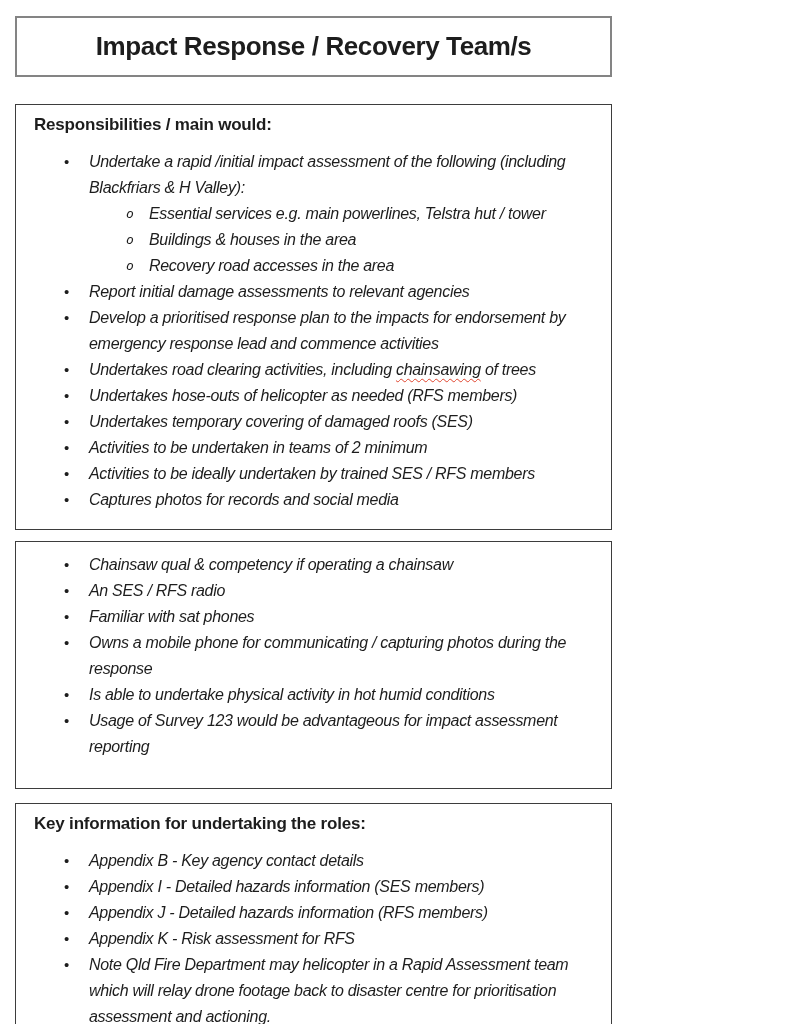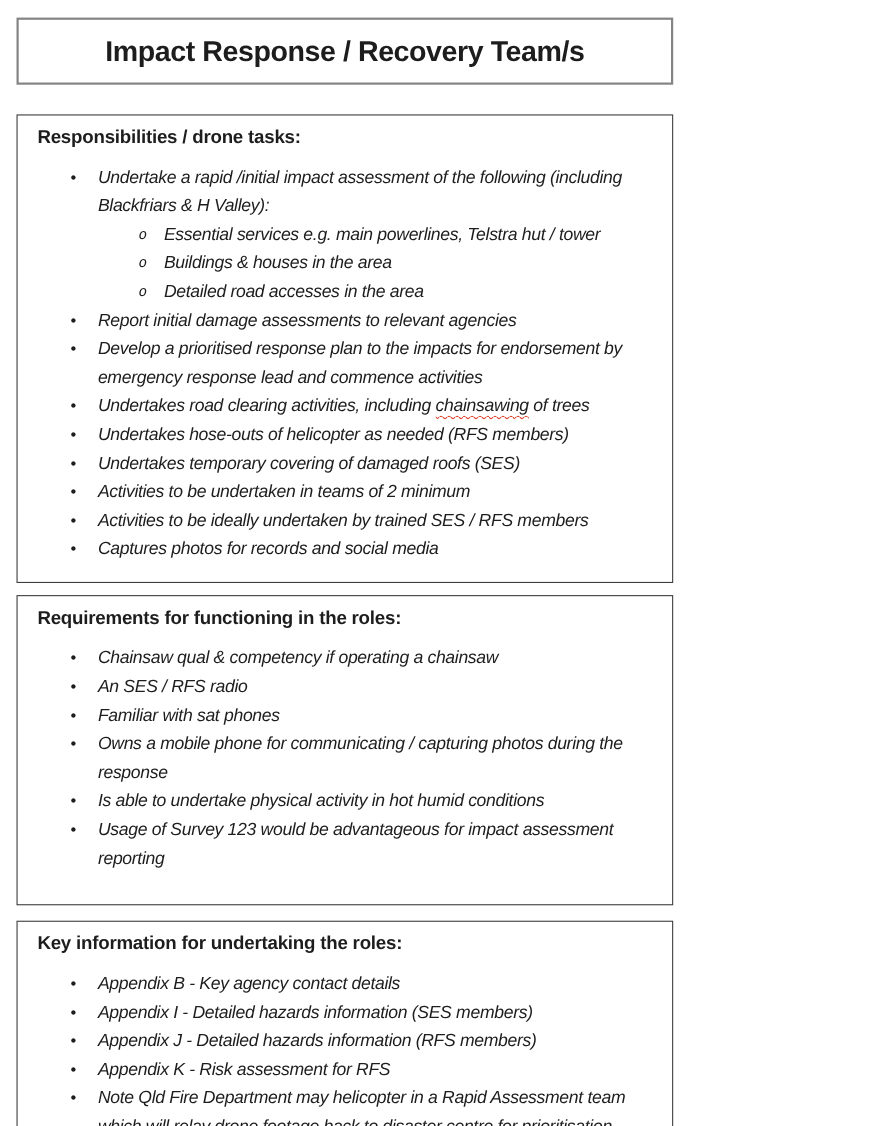--- a/index.html
+++ b/index.html
@@ -83,36 +83,36 @@
 </head>
 <body>
 
 <div class="page">
 
   <div class="title-box">
     <h1>Impact Response / Recovery Team/s</h1>
   </div>
 
   <section class="box box-resp">
-    <h2>Responsibilities / drone tasks:</h2>
+    <h2>Responsibilities / main would:</h2>
     <ul class="blist">
         <li>
           <span class="m1">•</span>
           <div class="li-content">Undertake a rapid /initial impact assessment of the following (including Blackfriars &amp; H Valley):<ul class="sublist">
               <li>
                 <span class="m2">o</span>
                 <div class="li-content">Essential services e.g. main powerlines, Telstra hut / tower</div>
               </li>
               <li>
                 <span class="m2">o</span>
                 <div class="li-content">Buildings &amp; houses in the area</div>
               </li>
               <li>
                 <span class="m2">o</span>
-                <div class="li-content">Detailed road accesses in the area</div>
+                <div class="li-content">Recovery road accesses in the area</div>
               </li>
             </ul></div>
         </li>
         <li>
           <span class="m1">•</span>
           <div class="li-content">Report initial damage assessments to relevant agencies</div>
         </li>
         <li>
           <span class="m1">•</span>
           <div class="li-content">Develop a prioritised response plan to the impacts for endorsement by emergency response lead and commence activities</div>
@@ -138,21 +138,20 @@
           <div class="li-content">Activities to be ideally undertaken by trained SES / RFS members</div>
         </li>
         <li>
           <span class="m1">•</span>
           <div class="li-content">Captures photos for records and social media</div>
         </li>
       </ul>
   </section>
 
   <section class="box box-req">
-    <h2>Requirements for functioning in the roles:</h2>
     <ul class="blist">
         <li>
           <span class="m1">•</span>
           <div class="li-content">Chainsaw qual &amp; competency if operating a chainsaw</div>
         </li>
         <li>
           <span class="m1">•</span>
           <div class="li-content">An SES / RFS radio</div>
         </li>
         <li>

